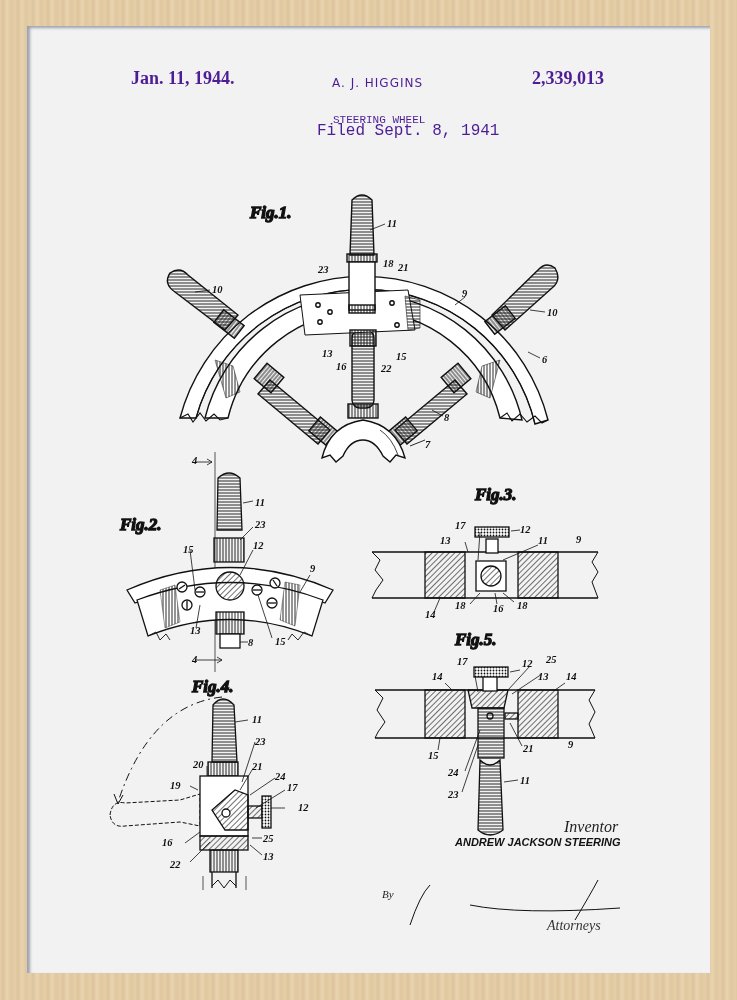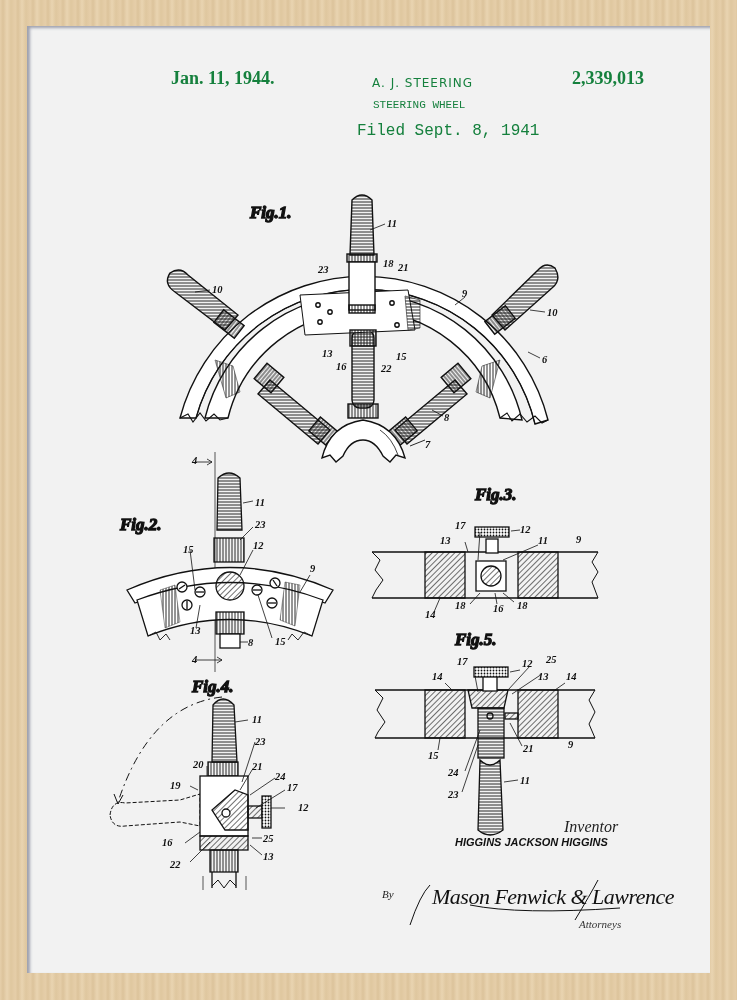--- a/index.html
+++ b/index.html
@@ -1,50 +1,49 @@
 <!DOCTYPE html>
 <html><head>
 <meta charset="utf-8">
 <style>
   html, body { margin:0; padding:0; }
   body { width:737px; height:1000px; overflow:hidden; background:#e0c8a2; font-family:"Liberation Sans", sans-serif; }
   .frame { position:absolute; left:0; top:0; width:737px; height:1000px;
     background: repeating-linear-gradient(90deg, #e6cfaa 0px, #dcc39b 3px, #e9d4b1 7px, #dfc79f 11px, #e5cda8 15px); }
   .paper { position:absolute; left:27px; top:26px; width:683px; height:947px; background:#f2f2f2;
     box-shadow: inset 3px 2px 3px rgba(90,95,120,0.55); }
-  .hdr { position:absolute; color:#15803d; white-space:nowrap;margin-left:40px; }
+  .hdr { position:absolute; color:#4c1d95; white-space:nowrap; }
   .date { left:104px; top:42px; font-family:"Liberation Serif", serif; font-weight:bold; font-size:18px; }
   .patno { left:505px; top:42px; font-family:"Liberation Serif", serif; font-weight:bold; font-size:18px;text-align:right; }
   .inventor-name { left:305px; top:50px; font-family:"DejaVu Sans", sans-serif; font-size:12px; letter-spacing:1px; }
-  .title { left:306px; top:73px; font-family:"Liberation Mono", monospace; font-size:11px; }
+  .title { left:306px; top:88px; font-family:"Liberation Mono", monospace; font-size:11px; }
   .filed { left:290px; top:96px; font-family:"Liberation Mono", monospace; font-size:16px; }
   svg.drawing { position:absolute; left:0; top:0; }
   .figlabel { font-family:"Liberation Serif", serif; font-style:italic; font-weight:bold; font-size:17px; fill:#111; }
   .ref { font-family:"Liberation Serif", serif; font-style:italic; font-weight:bold; font-size:10.5px; fill:#111; }
   .sig-inv { position:absolute; left:537px; top:792px; font-family:"Liberation Serif", serif; font-style:italic; font-size:16px; color:#222; }
   .sig-name { position:absolute; left:428px; top:810px; font-family:"Liberation Sans", sans-serif; font-style:italic; font-weight:bold; font-size:11px; color:#111; }
   .sig-by { position:absolute; left:348px; top:862px; font-family:"Liberation Serif", serif; font-style:italic; font-size:11px; color:#222;margin-left:7px; }
   .sig-att { position:absolute; left:405px; top:858px; font-family:"Liberation Serif", serif; font-style:italic; font-size:22px; color:#111; letter-spacing:-0.5px; }
-  .sig-atty { position:absolute; left:552px; top:892px; font-family:"Liberation Serif", serif; font-style:italic; font-size:11px; color:#333; }
+  .sig-atty { position:absolute; left:520px; top:892px; font-family:"Liberation Serif", serif; font-style:italic; font-size:14px; color:#333; }
 </style>
 </head>
 <body>
 
 <div class="frame"></div>
 <div class="paper">
   <div class="hdr date">Jan. 11, 1944.</div>
-  <div class="hdr inventor-name">A. J. STEERING</div>
+  <div class="hdr inventor-name">A. J. HIGGINS</div>
   <div class="hdr patno">2,339,013</div>
   <div class="hdr title">STEERING WHEEL</div>
   <div class="hdr filed">Filed Sept. 8, 1941</div>
 
   <div class="sig-inv">Inventor</div>
-  <div class="sig-name">HIGGINS JACKSON HIGGINS</div>
+  <div class="sig-name">ANDREW JACKSON STEERING</div>
   <div class="sig-by">By</div>
-  <div class="sig-att">Mason Fenwick &amp; Lawrence</div>
   <div class="sig-atty">Attorneys</div>
 </div>
 
 <svg class="drawing" width="737" height="1000" viewBox="0 0 737 1000">
   <defs>
     <pattern id="hatch" width="4" height="4" patternUnits="userSpaceOnUse" patternTransform="rotate(45)">
       <line x1="0" y1="0" x2="0" y2="4" stroke="#111" stroke-width="1.2"></line>
     </pattern>
     <pattern id="hlines" width="3" height="3" patternUnits="userSpaceOnUse">
       <line x1="0" y1="1" x2="3" y2="1" stroke="#111" stroke-width="0.9"></line>

